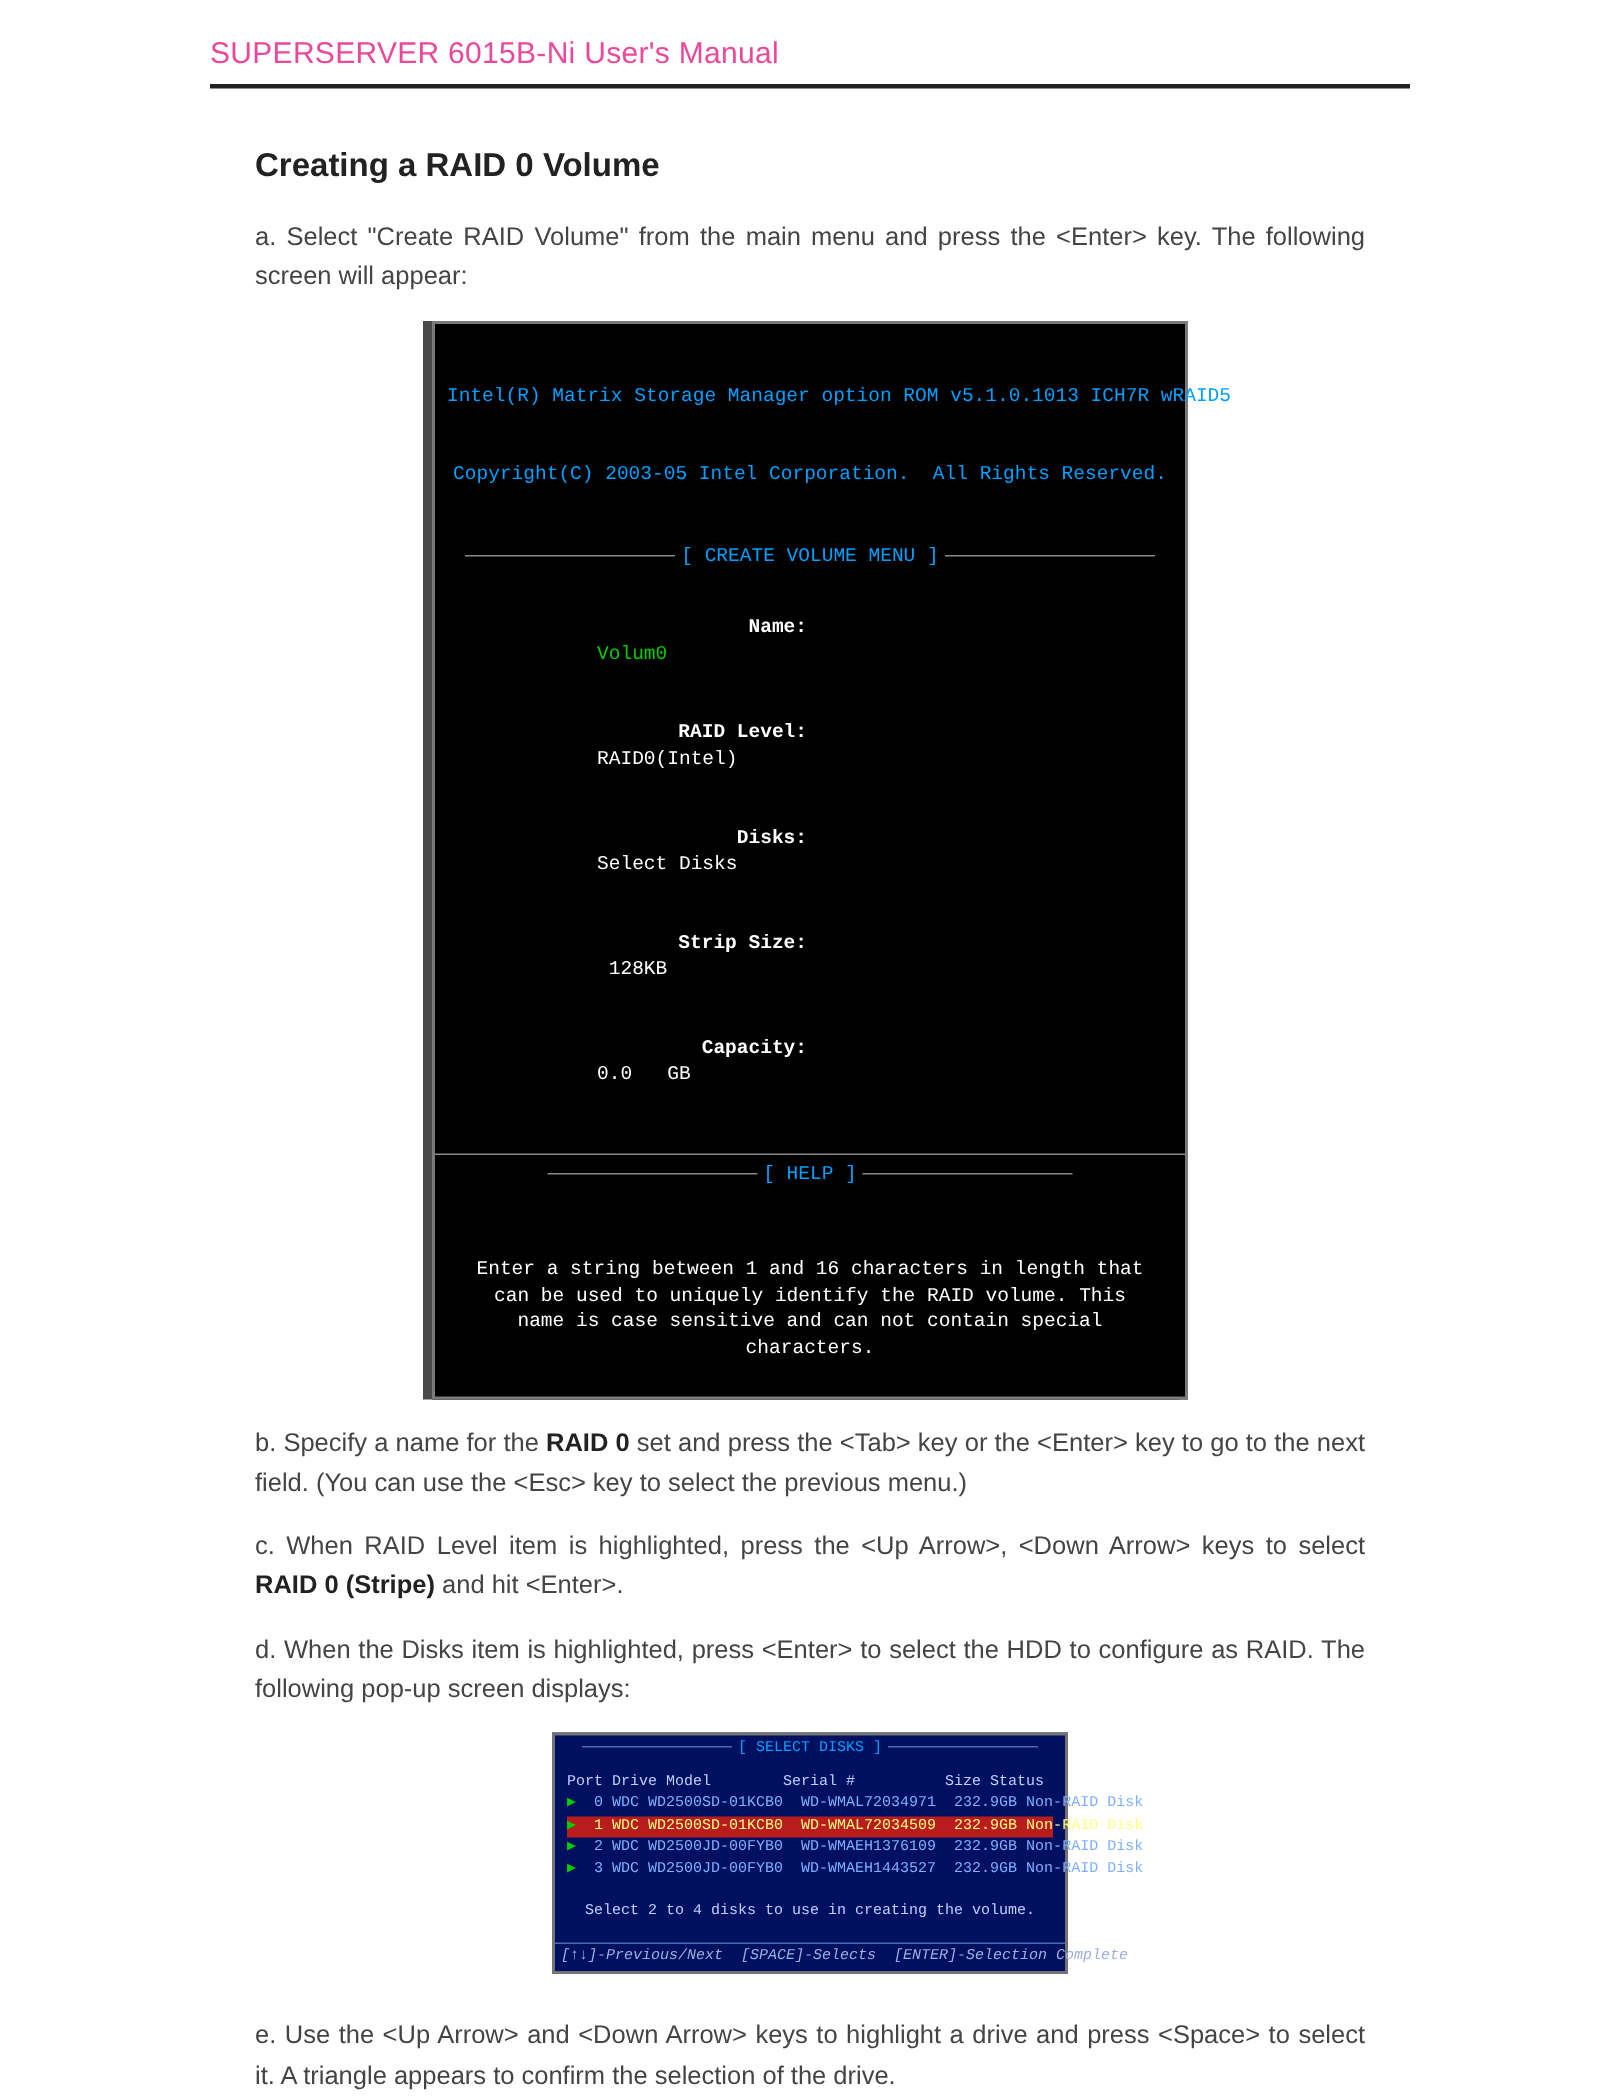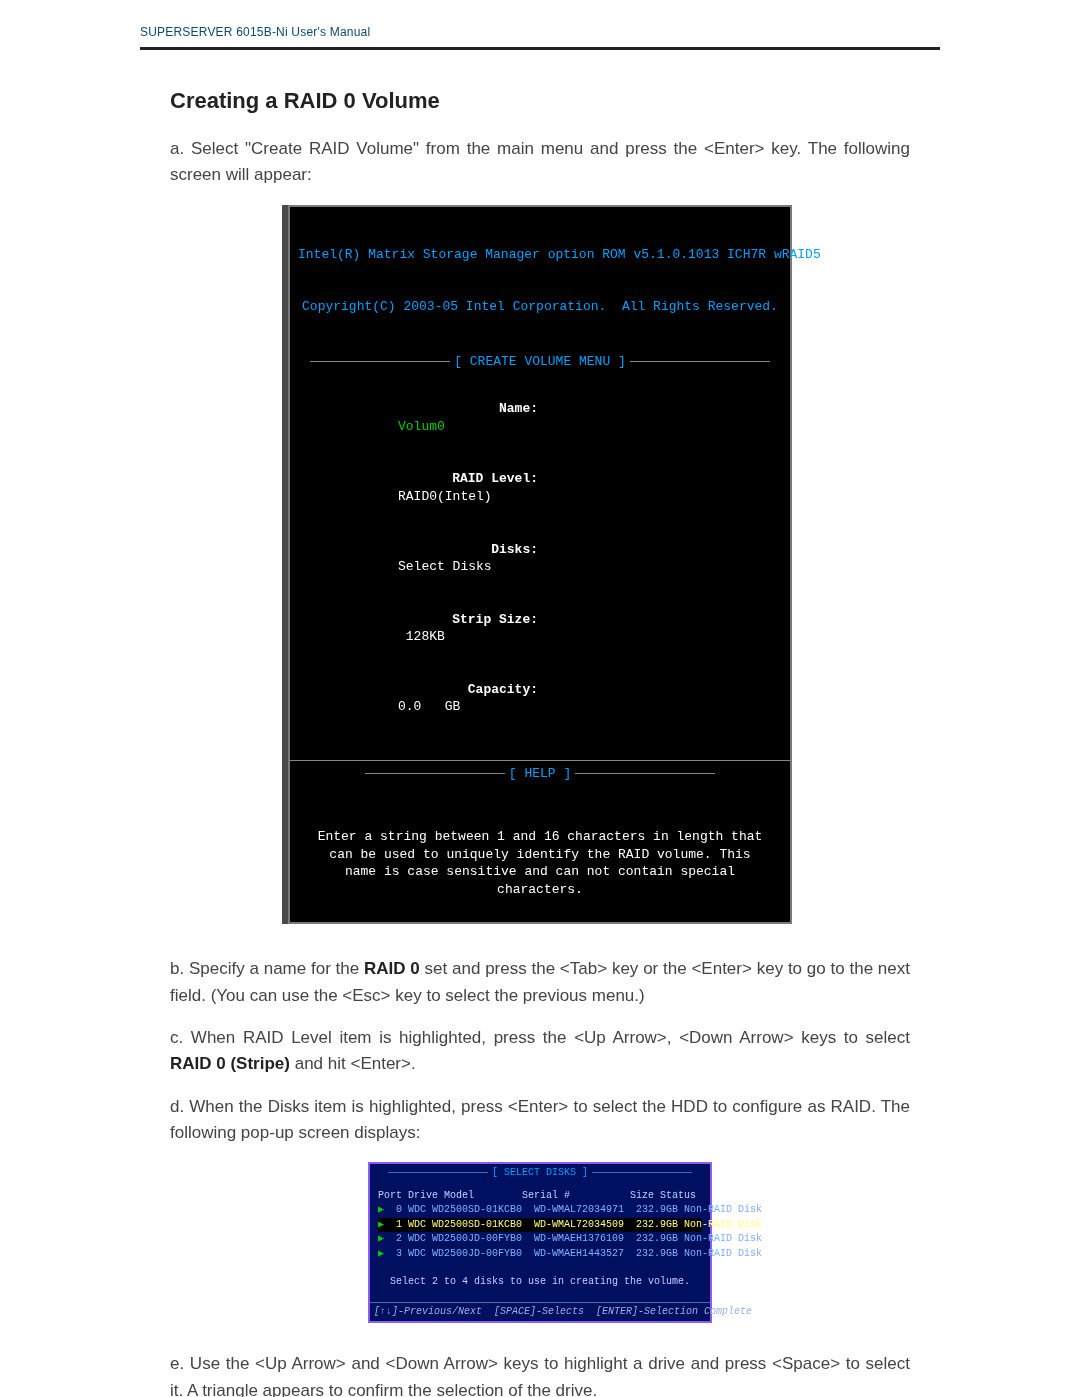--- a/index.html
+++ b/index.html
@@ -11,23 +11,23 @@
   }
   .page {
     width: 1080px;
     min-height: 1397px;
     margin: 0 auto;
     box-sizing: border-box;
     padding: 25px 140px 30px 140px;
     position: relative;
   }
   .running-head {
-    font-size: 12px;
+    font-size: 20px;
     letter-spacing: 0.2px;
-    color: #0c4a6e;
+    color: #ec4899;
     padding-bottom: 6px;
   }
   .double-rule {
     border-top: 3px solid #222;
     margin-top: 2px;
     margin-bottom: 38px;
   }
   .content {
     padding: 0 30px;
   }
@@ -40,21 +40,21 @@
   p {
     font-size: 17px;
     line-height: 1.55;
     color: #444;
     margin: 0 0 16px 0;
     text-align: justify;
   }
   .strong { font-weight: bold; color:#222; }
   .bios-shot {
     width: 500px;
-    margin: 6px auto 32px auto;
+    margin: 6px auto 16px auto;
     background: #000;
     color: #fff;
     font-family: "Courier New", monospace;
     font-size: 13px;
     line-height: 1.35;
     border: 2px solid #7a7a7a;
     box-shadow: -6px 0 0 #4a4a4a;
   }
   .bios-title {
     color: #00a0ff;
@@ -94,21 +94,21 @@
     color: #fff;
     text-align: center;
     padding: 40px 20px 24px 20px;
     white-space: normal;
   }
   
   .disks-shot {
     width: 340px;
     margin: 0 auto 28px auto;
     background: #001060;
-    border: 2px solid #8b5cf6;
+    border: 2px solid #737373;
     font-family: "Courier New", monospace;
     font-size: 10px;
     color: #7fb0ff;
     line-height: 1.45;
   }
   .disks-title {
     color: #00a0ff;
     text-align: center;
     padding: 2px 0;
     position:relative;
@@ -117,21 +117,21 @@
     content:"";
     border-top:1px solid #4a6ab0;
     display:inline-block;
     width:100px;
     vertical-align:middle;
     margin:0 4px;
   }
   .disks-body { padding: 6px 8px 4px 8px; }
   .disks-head { color:#c0d0ff; white-space:pre; }
   .disks-row  { white-space:pre; }
-  .disks-row.sel { background:#000000; color:#ffff80; }
+  .disks-row.sel { background:#b91c1c; color:#ffff80; }
   .disks-row .mark{ color:#00d000; }
   .disks-note { text-align:center; color:#c0d0ff; padding:14px 0 8px 0; }
   .disks-foot { text-align:center; color:#9cb0e0; border-top:1px solid #4a6ab0; padding:2px 4px; white-space:pre;font-style:italic;}
 </style>
 </head>
 <body>
 
 <div class="page">
 
   <div class="running-head">SUPERSERVER 6015B-Ni User's Manual</div>

